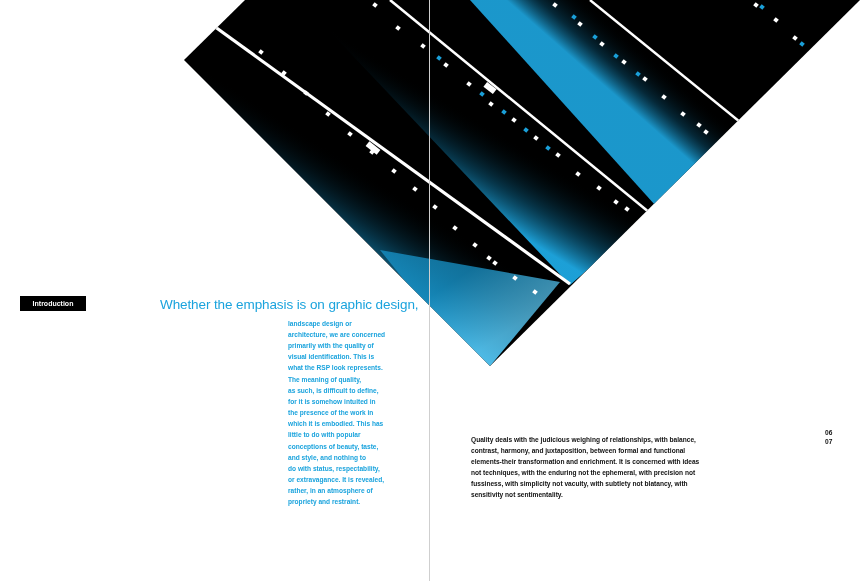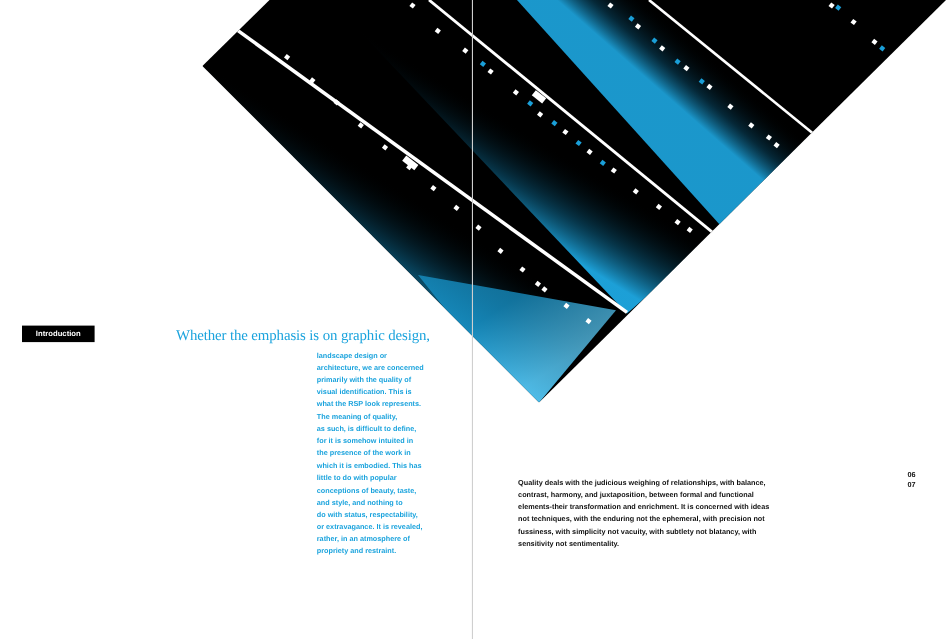--- a/index.html
+++ b/index.html
@@ -18,21 +18,21 @@
   .artwork { position:absolute; left:0; top:0; width:860px; height:581px; z-index:1; }
   .section-label {
     position:absolute; left:20px; top:296px; width:66px; height:15px;
     background:#000; color:#fff; font-size:7px; font-weight:bold;
     display:flex; align-items:center; justify-content:center;
     z-index:3;
   }
   .headline {
     position:absolute; left:160px; top:297px;
     color:#1aa3dd; font-size:13.5px; font-weight:normal; white-space:nowrap;
-    letter-spacing:-0.1px; z-index:3;font-family:Liberation Serif, serif;
+    letter-spacing:-0.1px; z-index:3;
   }
   .lead {
     position:absolute; left:288px; color:#1aa3dd;
     font-size:6.6px; font-weight:bold; line-height:11.1px; z-index:3;
   }
   .lead p { margin:0; white-space:nowrap; }
   .lead-1 { top:318px; }
   .lead-2 { top:374px; }
   .body-text {
     position:absolute; left:471px; top:434px; color:#111;

